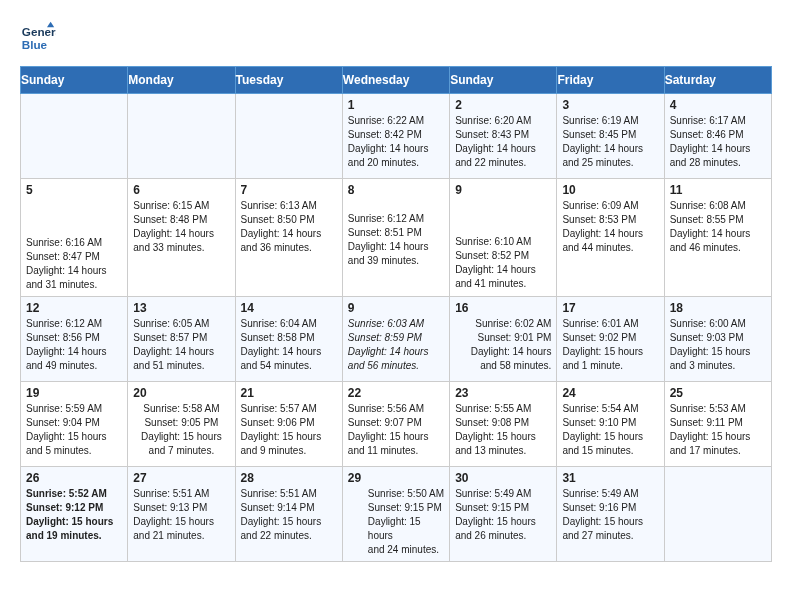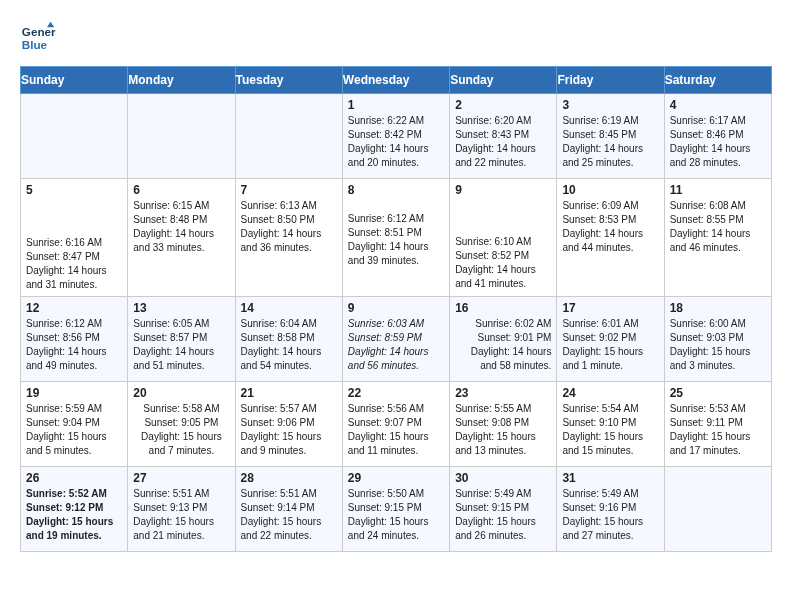--- a/index.html
+++ b/index.html
@@ -321,21 +321,21 @@
         </td>
         <td>
           <span class="day-num">28</span>
           <div class="day-info" style="white-space: pre-line;">Sunrise: 5:51 AM
 Sunset: 9:14 PM
 Daylight: 15 hours
 and 22 minutes.</div>
         </td>
         <td>
           <span class="day-num">29</span>
-          <div class="day-info" style="white-space: pre-line;">Sunrise: 5:50 AM
+          <div class="day-info" style="white-space: pre-line; margin-left: 20px;">Sunrise: 5:50 AM
 Sunset: 9:15 PM
 Daylight: 15 hours
 and 24 minutes.</div>
         </td>
         <td>
           <span class="day-num">30</span>
           <div class="day-info" style="white-space: pre-line;">Sunrise: 5:49 AM
 Sunset: 9:15 PM
 Daylight: 15 hours
 and 26 minutes.</div>

